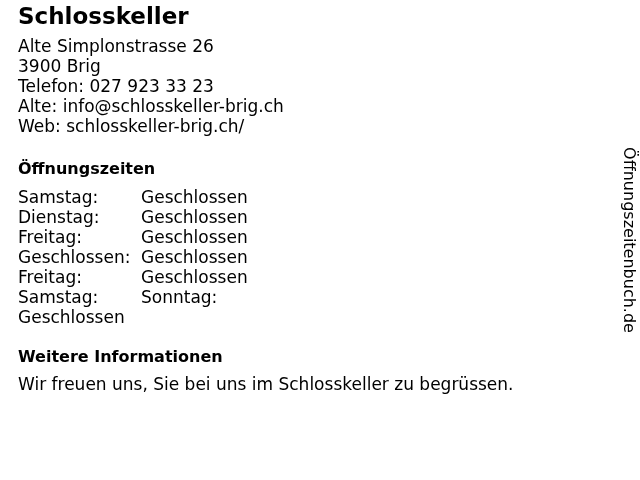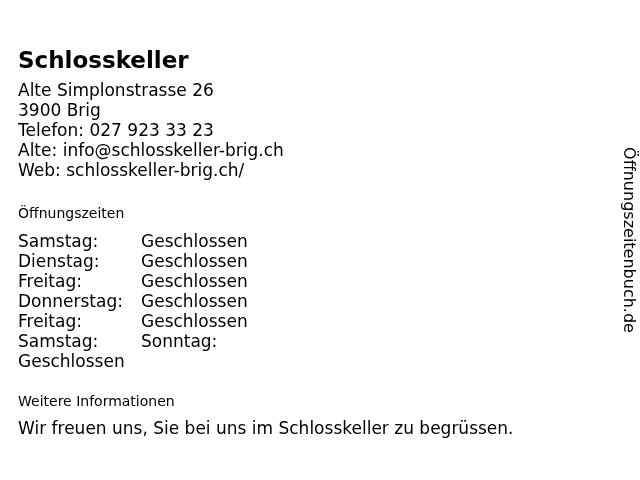--- a/index.html
+++ b/index.html
@@ -12,39 +12,38 @@
     position: relative;
     width: 640px;
     height: 480px;
     background: #ffffff;
     color: #000000;
     font-family: "DejaVu Sans", "Liberation Sans", sans-serif;
     font-size: 17px;
     overflow: hidden;
   }
   .content {
-    padding: 20px 45px 0 18px;
-    margin-top: 26px;
+    padding: 2px 45px 0 18px;
   }
   .title {
     font-size: 23px;
     font-weight: bold;
     line-height: 28px;
     margin: 0 0 6px 0;
   }
   .line {
     line-height: 20px;
     white-space: nowrap;
   }
   .contact-value {
     margin-left: 0.32em;
   }
   .section-title {
-    font-size: 14px;
-    font-weight: normal;
+    font-size: 16px;
+    font-weight: bold;
     line-height: 22px;
     margin: 22px 0 7px 0;
   }
   .section-title.second {
     margin: 19px 0 6px 0;
   }
   .hours-table {
     display: grid;
     grid-template-columns: 123px auto;
   }
@@ -84,21 +83,21 @@
 
     <h2 class="section-title">Öffnungszeiten</h2>
 
     <div class="hours-table">
       <div class="cell">Samstag:</div>
       <div class="cell">Geschlossen</div>
       <div class="cell">Dienstag:</div>
       <div class="cell">Geschlossen</div>
       <div class="cell">Freitag:</div>
       <div class="cell">Geschlossen</div>
-      <div class="cell">Donnerstag:</div>
+      <div class="cell">Geschlossen:</div>
       <div class="cell">Geschlossen</div>
       <div class="cell">Freitag:</div>
       <div class="cell">Geschlossen</div>
       <div class="cell">Samstag:</div>
       <div class="cell">Sonntag:</div>
       <div class="cell">Geschlossen</div>
     </div>
 
     <h2 class="section-title second">Weitere Informationen</h2>
 

